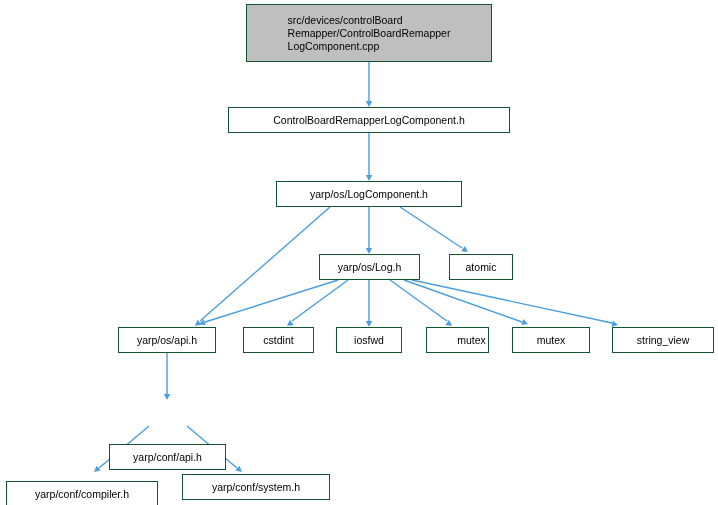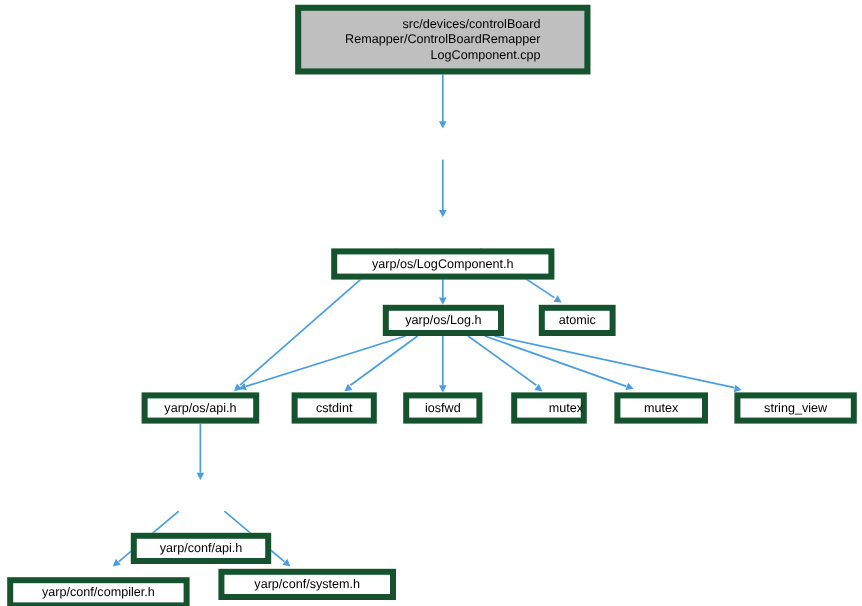--- a/index.html
+++ b/index.html
@@ -18,26 +18,26 @@
   #edges-svg {
     position: absolute;
     left: 0;
     top: 0;
     width: 718px;
     height: 505px;
   }
   .node {
     position: absolute;
     box-sizing: border-box;
-    border: 5px solid #14532d;
+    border: 1px solid #14532d;
     background: #ffffff;
     color: #000000;
     font-size: 10.5px;
     line-height: 13px;
-    text-align: right;
+    text-align: left;
     display: flex;
     align-items: center;
     justify-content: center;
     white-space: pre-line;
     padding: 0 4px;
     z-index: 2;
   }
   .node.root {
     background: #bfbfbf;
   }
@@ -72,21 +72,22 @@
       <path d="M167,353 L167,394" stroke="#4a9de0" stroke-width="1.4" fill="none"></path>
       <polygon points="167,400 163.8,394 170.2,394" fill="#4a9de0"></polygon>
       <path d="M149,426 L99,468" stroke="#4a9de0" stroke-width="1.4" fill="none"></path>
       <polygon points="94,472 96.54948457934293,465.6960228125657 100.655437862486,470.60531478154104" fill="#4a9de0"></polygon>
       <path d="M187,426 L237,468" stroke="#4a9de0" stroke-width="1.4" fill="none"></path>
       <polygon points="242,472 235.344562137514,470.60531478154104 239.4505154206571,465.6960228125657" fill="#4a9de0"></polygon>
     </svg>
 <div class="node root" style="left: 246px; top: 4px; width: 246px; height: 58px;">src/devices/controlBoard
 Remapper/ControlBoardRemapper
 LogComponent.cpp</div>
-    <div class="node" style="left: 276px; top: 181px; width: 186px; height: 26px; margin-top: 26px;">yarp/os/LogComponent.h</div>
+    <div class="node" style="left: 228px; top: 107px; width: 282px; height: 26px;">ControlBoardRemapperLogComponent.h</div>
+    <div class="node" style="left: 276px; top: 181px; width: 186px; height: 26px;">yarp/os/LogComponent.h</div>
     <div class="node" style="left: 319px; top: 254px; width: 101px; height: 26px;">yarp/os/Log.h</div>
     <div class="node" style="left: 449px; top: 254px; width: 64px; height: 26px;">atomic</div>
     <div class="node" style="left: 118px; top: 327px; width: 98px; height: 26px;">yarp/os/api.h</div>
     <div class="node" style="left: 243px; top: 327px; width: 71px; height: 26px;">cstdint</div>
     <div class="node" style="left: 336px; top: 327px; width: 66px; height: 26px;">iosfwd</div>
     <div class="node" style="left: 426px; top: 327px; width: 63px; height: 26px; padding-left: 32px;">mutex</div>
     <div class="node" style="left: 512px; top: 327px; width: 78px; height: 26px;">mutex</div>
     <div class="node" style="left: 612px; top: 327px; width: 102px; height: 26px;">string_view</div>
     <div class="node" style="left: 109px; top: 400px; width: 117px; height: 26px; margin-top: 44px;">yarp/conf/api.h</div>
     <div class="node" style="left: 6px; top: 481px; width: 152px; height: 26px;">yarp/conf/compiler.h</div>

